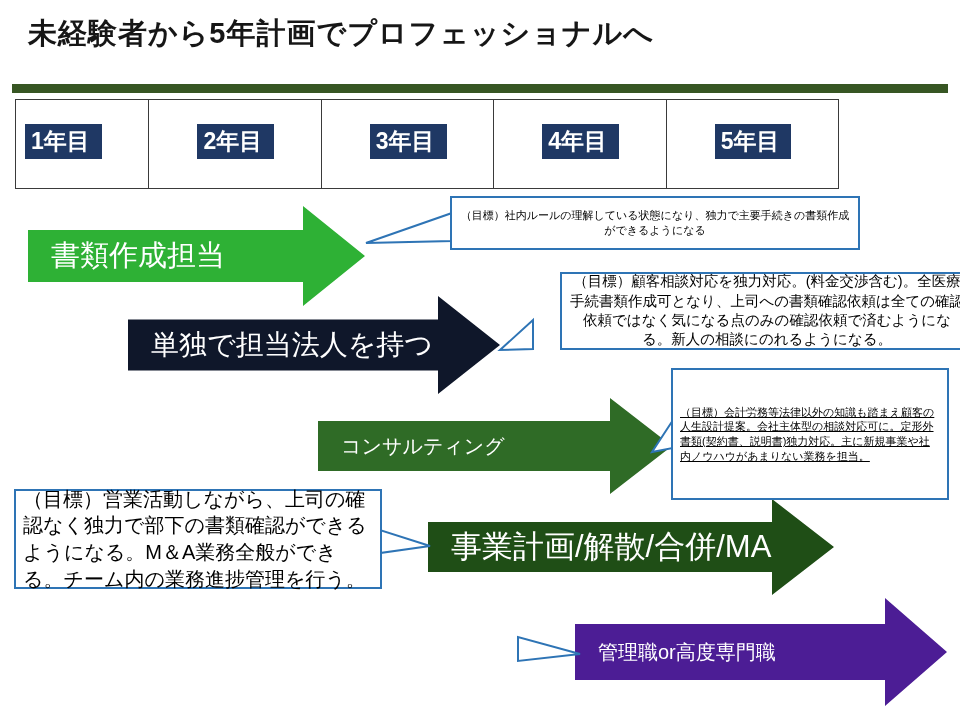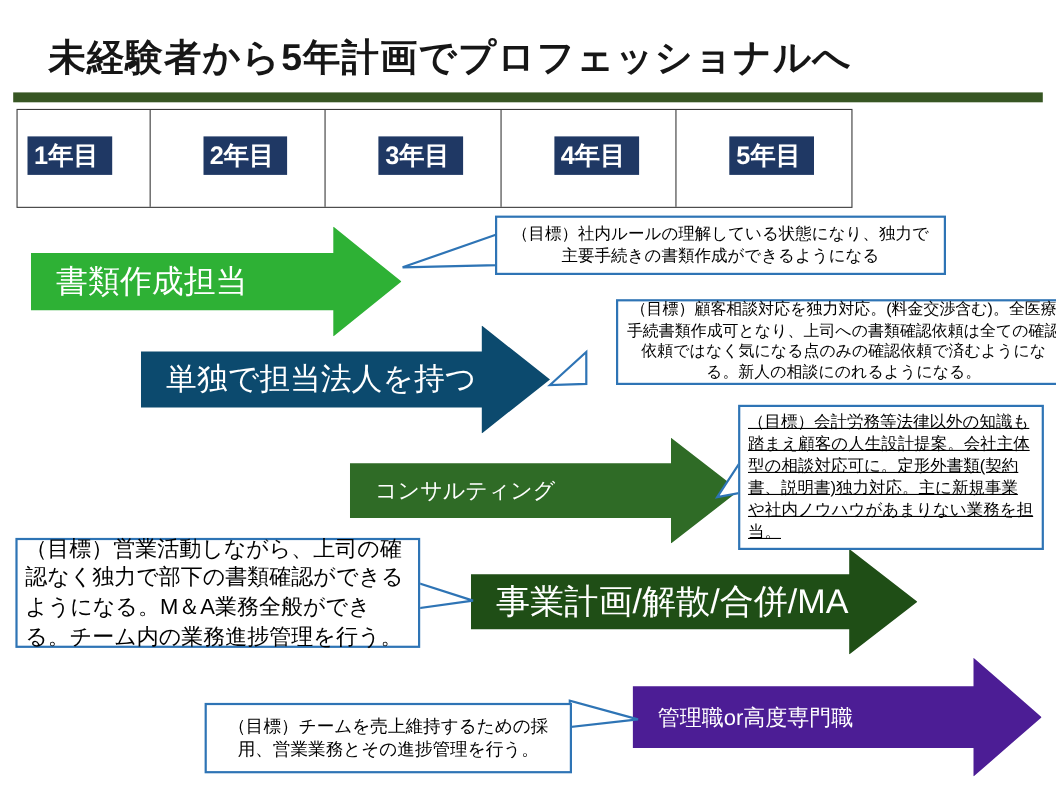--- a/index.html
+++ b/index.html
@@ -1,27 +1,27 @@
 <!DOCTYPE html>
 <html><head>
 <meta charset="utf-8">
 <style>
   html,body{margin:0;padding:0;background:#fff;}
   .stage{
     position:relative;width:960px;height:720px;background:#ffffff;overflow:hidden;
     font-family:"Liberation Sans","DejaVu Sans",sans-serif;
   }
   .title{
-    position:absolute;left:28px;top:14px;margin:16px;
-    font-size:34px;font-weight:600;color:#161616;letter-spacing:1px;white-space:nowrap;
+    position:absolute;left:28px;top:14px;margin:0;
+    font-size:29px;font-weight:600;color:#161616;letter-spacing:1px;white-space:nowrap;
   }
   .divider{position:absolute;left:12px;top:84px;width:936px;height:9px;background:#375623;}
   
   .year-table{
-    position:absolute;left:15px;top:99px;width:760px;height:90px;
+    position:absolute;left:15px;top:99px;width:824px;height:90px;
     display:flex;border:1px solid #3a3a3a;box-sizing:border-box;background:#fff;gap:39px;
   }
   .year-cell{flex:1;border-right:1px solid #3a3a3a;padding:24px 0 0 9px;box-sizing:border-box;}
   .year-cell:last-child{border-right:none;}
   .year-label{
     display:inline-block;background:#1f3864;color:#fff;font-weight:bold;
     font-size:23px;line-height:1.15;padding:4px 12px 5px 6px;
   }
   
   .arrow{
@@ -35,21 +35,21 @@
   .a4{left:428px;top:499px;width:406px;height:96px;font-size:31px;}
   .a5{left:575px;top:598px;width:372px;height:108px;font-size:20px;}
   
   .connectors{position:absolute;left:0;top:0;z-index:4;pointer-events:none;}
   .connectors polygon{fill:#ffffff;stroke:#2e74b5;stroke-width:2;}
   
   .callout{
     position:absolute;z-index:5;background:#fff;border:2px solid #2e74b5;color:#000;
     box-sizing:border-box;display:flex;align-items:center;justify-content:center;
   }
-  .callout-text{width:100%;padding:2px 7px;font-size:15px;line-height:1.33;box-sizing:border-box;}
+  .callout-text{width:100%;padding:2px 7px;font-size:11px;line-height:1.33;box-sizing:border-box;}
   .c1{left:450px;top:196px;width:410px;height:54px;}
   .c1 .callout-text{text-align:center;}
   .c2{left:560px;top:272px;width:414px;height:78px;}
   .c2 .callout-text{text-align:center;font-size:14.5px;}
   .c3{left:671px;top:368px;width:278px;height:132px;text-decoration:underline;}
   .c3 .callout-text{text-align:left;}
   .c4{left:14px;top:489px;width:368px;height:100px;}
   .c4 .callout-text{text-align:left;font-size:20px;}
   .c5{left:56px;top:597px;width:140px;height:64px;}
   .c5 .callout-text{text-align:center;font-size:16px;}
@@ -78,21 +78,21 @@
       <span class="year-label">4年目</span>
     </div>
     <div class="year-cell">
       <span class="year-label">5年目</span>
     </div>
   </div>
 
   <div class="arrow a1" style="background-color: rgb(46, 177, 53);">
     <span>書類作成担当</span>
   </div>
-  <div class="arrow a2" style="background-color: #0c4a6e;">
+  <div class="arrow a2" style="background-color: #0f172a;">
     <span>単独で担当法人を持つ</span>
   </div>
   <div class="arrow a3" style="background-color: rgb(47, 107, 38);">
     <span>コンサルティング</span>
   </div>
   <div class="arrow a4" style="background-color: rgb(31, 78, 22);">
     <span>事業計画/解散/合併/MA</span>
   </div>
   <div class="arrow a5" style="background-color: #4c1d95;">
     <span>管理職or高度専門職</span>
@@ -111,17 +111,14 @@
   </div>
   <div class="callout c2">
     <div class="callout-text">（目標）顧客相談対応を独力対応。(料金交渉含む)。全医療手続書類作成可となり、上司への書類確認依頼は全ての確認依頼ではなく気になる点のみの確認依頼で済むようになる。新人の相談にのれるようになる。</div>
   </div>
   <div class="callout c3">
     <div class="callout-text">（目標）会計労務等法律以外の知識も踏まえ顧客の人生設計提案。会社主体型の相談対応可に。定形外書類(契約書、説明書)独力対応。主に新規事業や社内ノウハウがあまりない業務を担当。</div>
   </div>
   <div class="callout c4">
     <div class="callout-text">（目標）営業活動しながら、上司の確認なく独力で部下の書類確認ができるようになる。M＆A業務全般ができる。チーム内の業務進捗管理を行う。</div>
   </div>
-  <div class="callout c6">
-    <div class="callout-text">（目標）チームを売上維持するための採用、営業業務とその進捗管理を行う。</div>
-  </div>
 
 </div>
 
 </body></html>

